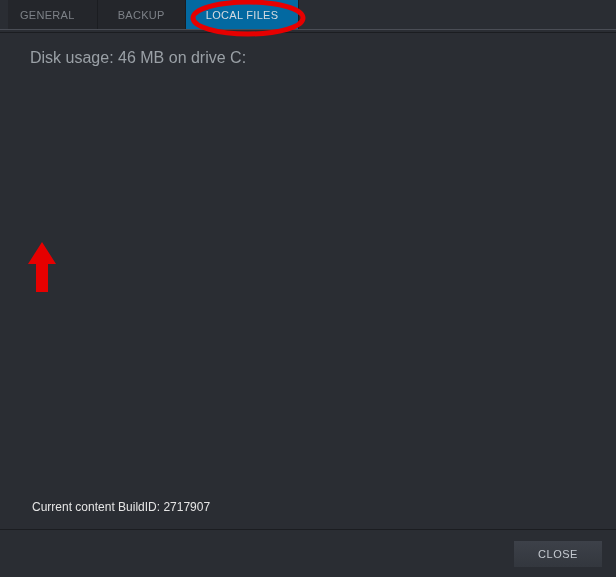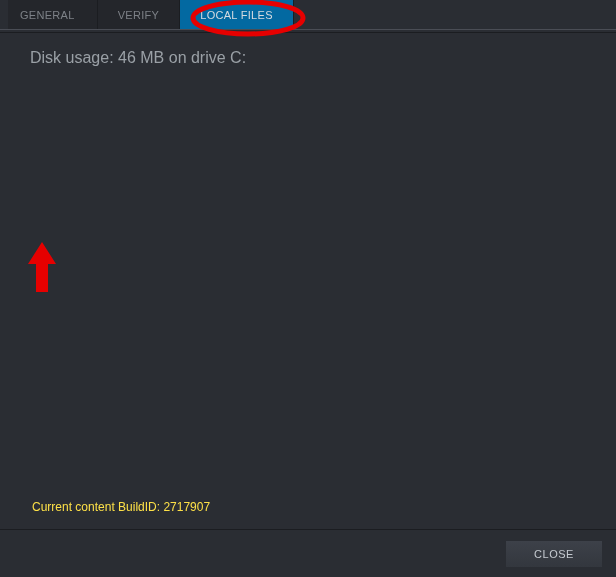--- a/index.html
+++ b/index.html
@@ -72,38 +72,38 @@
       letter-spacing: 0.2px;
       font-family: inherit;
     }
     .gap {
       height: 5px;
     }
     .build-id {
       position: absolute;
       left: 32px;
       top: 500px;
-      color: #fde047;
+      color: #e5e5e5;
       font-size: 12px;
     }
     .footer {
       position: absolute;
       bottom: 0;
       left: 0;
       right: 0;
       height: 48px;
       border-top: 1px solid #1b1d21;
       display: flex;
       justify-content: flex-end;
       align-items: center;
       padding-right: 14px;
       background: #2a2d33;
     }
     .close-button {
-      width: 96px;
+      width: 88px;
       height: 26px;
       background: linear-gradient(to bottom, #3d4149 0%, #33373e 100%);
       border: none;
       color: #c5cad0;
       font-size: 11px;
       cursor: pointer;
       letter-spacing: 0.5px;
       font-family: inherit;
     }
     .annotation-circle {
@@ -122,21 +122,21 @@
       height: 1px;
       background: #1b1d21;
       margin-top: 2px;
     }
   </style>
 </head>
 <body>
 
 <div class="tab-bar">
   <div class="tab inactive">GENERAL</div>
-  <div class="tab inactive">VERIFY</div>
+  <div class="tab inactive">BACKUP</div>
   <div class="tab active">LOCAL FILES</div>
 </div>
 <div class="rule"></div>
 
 <div class="content">
   <div class="disk-usage">Disk usage: 46 MB on drive C:</div>
 </div>
 
 <div class="build-id">Current content BuildID: 2717907</div>
 

